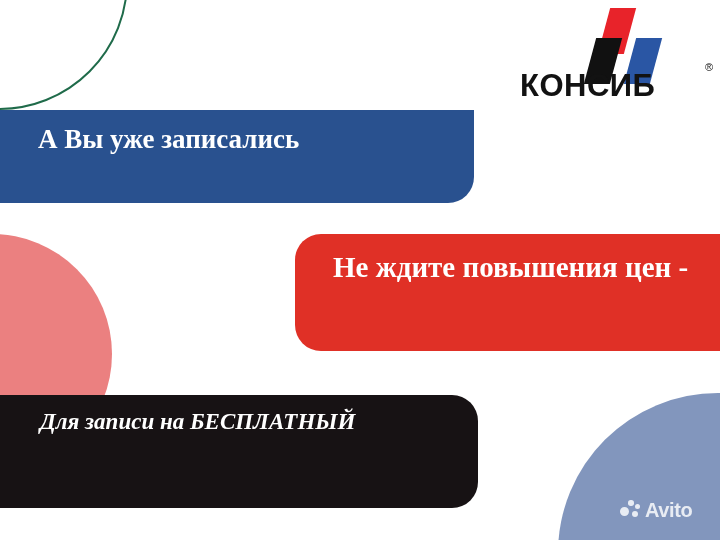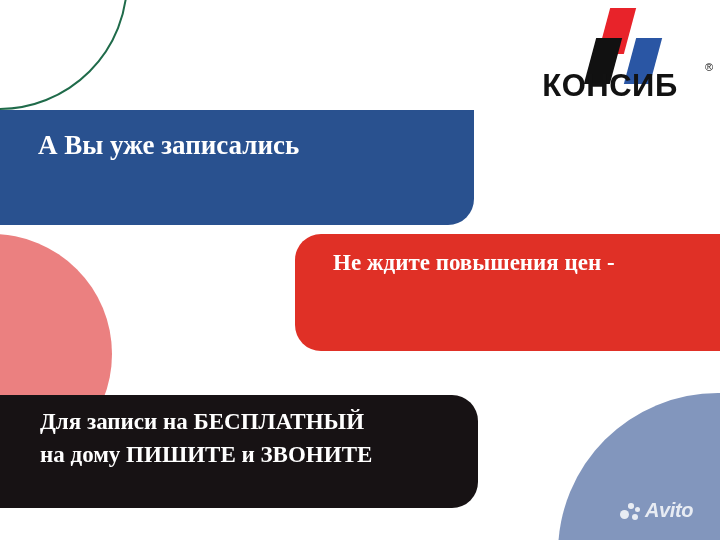--- a/index.html
+++ b/index.html
@@ -65,21 +65,21 @@
     width: 26px;
     height: 46px;
     transform: skewX(-15deg);
   }
   #para-red   { background: #e8232a; left: 84px; top: 0px; }
   #para-black { background: #111111; left: 70px; top: 30px; }
   #para-blue  { background: #2a56a4; left: 110px; top: 30px; }
 
   #logo-wordmark-row {
     position: relative;
-    text-align: center;
+    text-align: left;
     line-height: 1;
     padding-right: 2px;
   }
   #logo-wordmark {
     font-family: "Liberation Sans", sans-serif;
     font-weight: bold;
     font-size: 31px;
     letter-spacing: 0.5px;
     color: #121212;
   }
@@ -98,61 +98,61 @@
     color: #ffffff;
     font-weight: bold;
     box-sizing: border-box;
   }
   .panel .line { display: block; white-space: nowrap; }
 
   #panel-blue {
     left: 0;
     top: 110px;
     width: 474px;
-    height: 115px;
+    height: 93px;
     background: #29518f;
     border-radius: 0 0 26px 0;
-    padding: 16px 0 0 38px;
+    padding: 10px 0 0 38px;
     font-size: 27px;
     line-height: 1.42;
   }
 
   #panel-red {
     left: 295px;
     top: 234px;
     width: 425px;
     height: 117px;
     background: #e03026;
     border-radius: 26px 0 0 26px;
     padding: 13px 0 0 38px;
-    font-size: 23px;
+    font-size: 29px;
     line-height: 1.38;
   }
 
   #panel-black {
     left: 0;
     top: 395px;
     width: 478px;
     height: 113px;
     background: #171214;
     border-radius: 0 26px 26px 0;
     padding: 11px 16px 0 40px;
     font-size: 23px;
     line-height: 1.42;
+    font-style: italic;
   }
 
   
   #avito-watermark {
     position: absolute;
     left: 620px;
     top: 499px;
     display: flex;
-    align-items: flex-end;
+    align-items: flex-start;
     opacity: 0.82;
-    font-style: italic;
   }
   #avito-dots {
     position: relative;
     width: 22px;
     height: 20px;
     margin-right: 3px;
   }
   #avito-dots i {
     position: absolute;
     display: block;
@@ -195,21 +195,20 @@
   <div class="panel" id="panel-blue">
     <span class="line">А Вы уже записались</span>
   </div>
 
   <div class="panel" id="panel-red">
     <span class="line">Не ждите повышения цен -</span>
   </div>
 
   <div class="panel" id="panel-black">
     <span class="line">Для записи на БЕСПЛАТНЫЙ</span>
-    <span class="line">на дому ПИШИТЕ и ЗВОНИТЕ</span>
   </div>
 
   <div id="avito-watermark">
     <span id="avito-dots">
       <i id="avito-dot-a"></i>
       <i id="avito-dot-b"></i>
       <i id="avito-dot-c"></i>
       <i id="avito-dot-d"></i>
     </span>
     <span id="avito-text">Avito</span>

